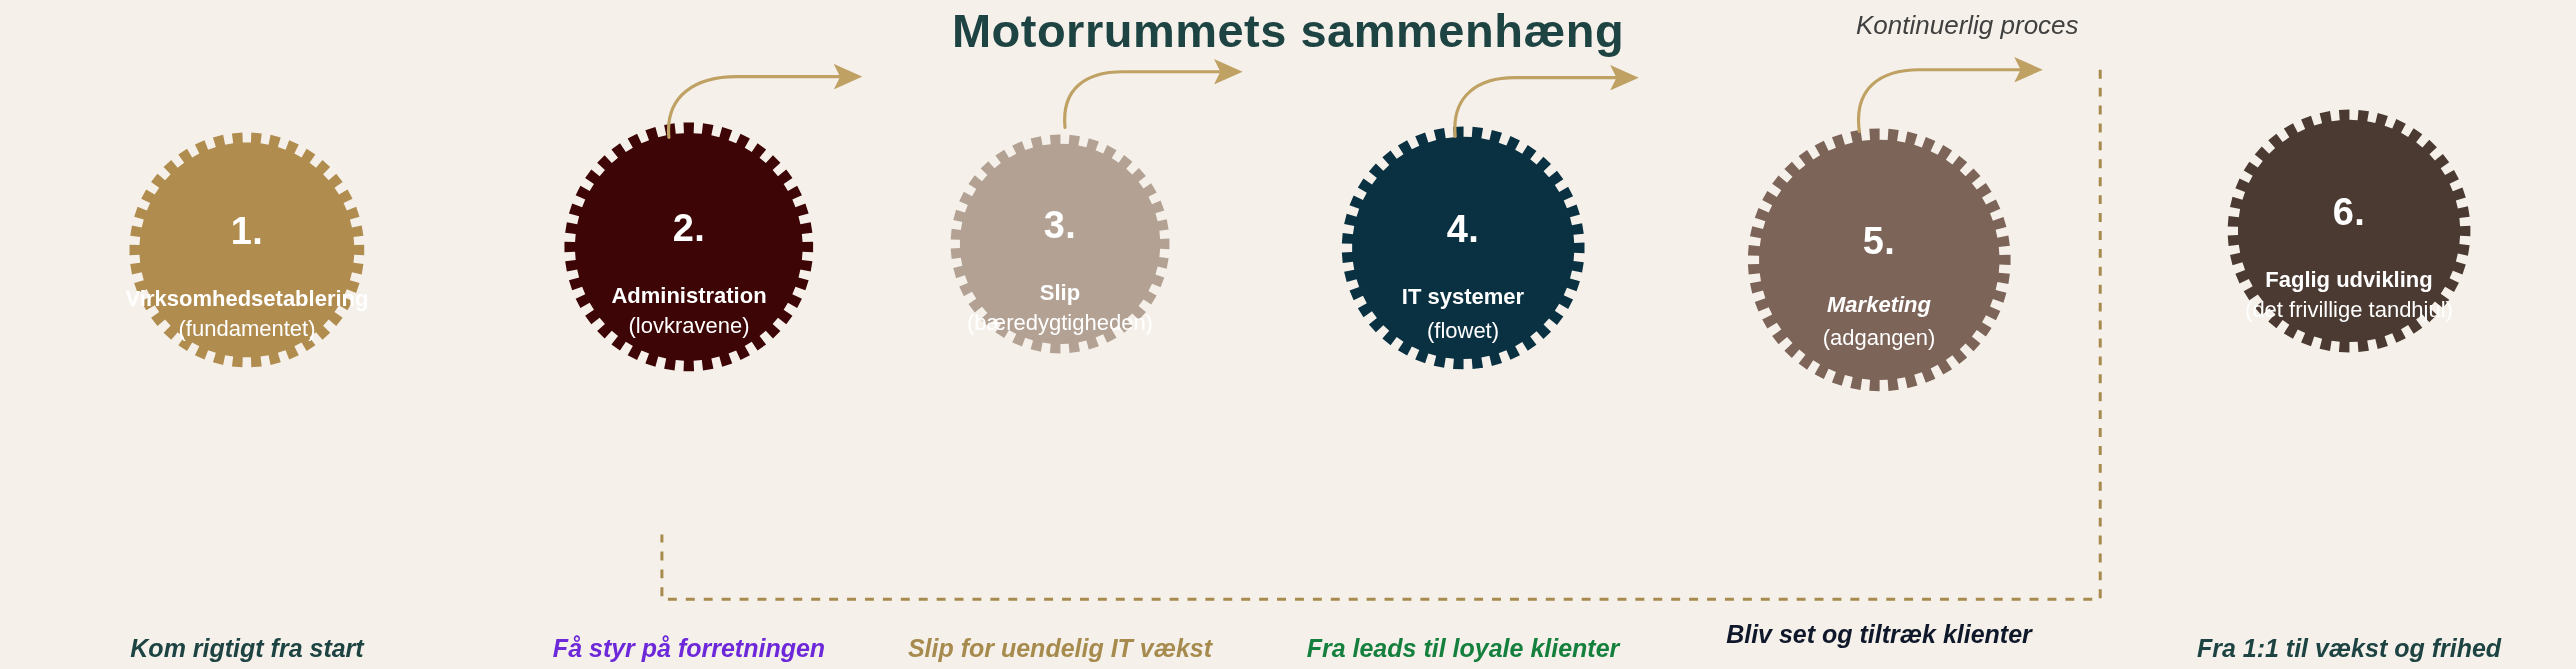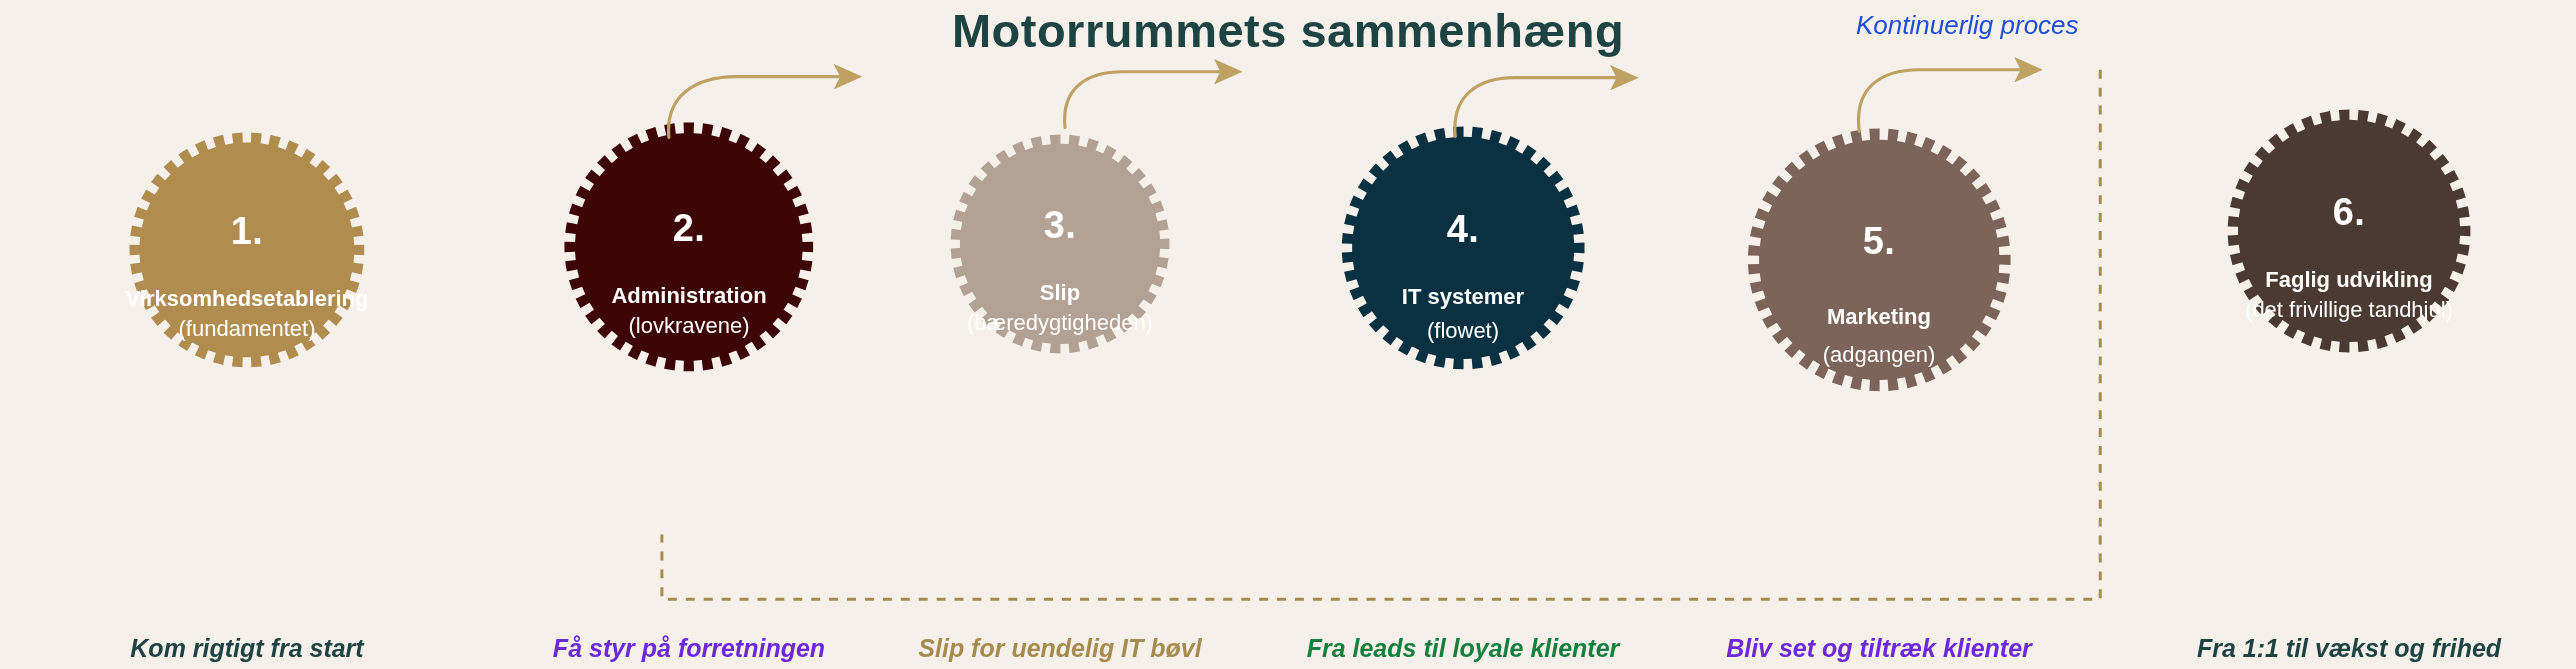--- a/index.html
+++ b/index.html
@@ -67,21 +67,21 @@
     text-align: center;
     font-size: 22px;
     font-weight: normal;
     color: #fff;
     white-space: nowrap;
   }
   .proc-label {
     position: absolute;
     font-size: 26px;
     font-style: italic;
-    color: #1d4ed8;
+    color: #404040;
     white-space: nowrap;
   }
   .caption {
     position: absolute;
     font-size: 25px;
     font-weight: bold;
     font-style: italic;
     white-space: nowrap;
     text-align: center;
   }
@@ -132,30 +132,30 @@
       <div class="gear-num" style="left: 490px; top: 207px; width: 398px;">2.</div>
       <div class="gear-title" style="left: 440px; top: 283px; width: 498px;">Administration</div>
       <div class="gear-sub" style="left: 440px; top: 313px; width: 498px;">(lovkravene)</div>
       <div class="gear-num" style="left: 861px; top: 204px; width: 398px;">3.</div>
       <div class="gear-title" style="left: 811px; top: 280px; width: 498px;">Slip</div>
       <div class="gear-sub" style="left: 811px; top: 310px; width: 498px;">(bæredygtigheden)</div>
       <div class="gear-num" style="left: 1264px; top: 208px; width: 398px;">4.</div>
       <div class="gear-title" style="left: 1214px; top: 284px; width: 498px;">IT systemer</div>
       <div class="gear-sub" style="left: 1214px; top: 318px; width: 498px;">(flowet)</div>
       <div class="gear-num" style="left: 1680px; top: 220px; width: 398px;">5.</div>
-      <div class="gear-title" style="left: 1630px; top: 304px; width: 498px;">Marketing</div>
-      <div class="gear-sub" style="left: 1630px; top: 325px; width: 498px; margin-top: 17px;">(adgangen)</div>
+      <div class="gear-title" style="left: 1630px; top: 292px; width: 498px; font-style: italic;">Marketing</div>
+      <div class="gear-sub" style="left: 1630px; top: 325px; width: 498px;">(adgangen)</div>
       <div class="gear-num" style="left: 2150px; top: 191px; width: 398px;">6.</div>
       <div class="gear-title" style="left: 2100px; top: 267px; width: 498px;">Faglig udvikling</div>
       <div class="gear-sub" style="left: 2100px; top: 297px; width: 498px;">(det frivillige tandhjul)</div>
     </div>
 
   <div id="captions-group">
       <div class="caption" style="left: -12px; top: 634px; width: 518px; color: rgb(30, 67, 67);">Kom rigtigt fra start</div>
       <div class="caption" style="left: 430px; top: 634px; width: 518px; color: #6d28d9;">Få styr på forretningen</div>
-      <div class="caption" style="left: 801px; top: 634px; width: 518px; color: rgb(167, 139, 78);">Slip for uendelig IT bøvl</div>
+      <div class="caption" style="left: 801px; top: 634px; width: 518px; color: rgb(167, 139, 78);">Slip for uendelig IT vækst</div>
       <div class="caption" style="left: 1204px; top: 634px; width: 518px; color: #15803d;">Fra leads til loyale klienter</div>
-      <div class="caption" style="left: 1620px; top: 634px; width: 518px; color: #6d28d9; text-align: center;">Bliv set og tiltræk klienter</div>
+      <div class="caption" style="left: 1620px; top: 620px; width: 518px; color: #0f172a; text-align: center;">Bliv set og tiltræk klienter</div>
       <div class="caption" style="left: 2090px; top: 634px; width: 518px; color: rgb(30, 67, 67);">Fra 1:1 til vækst og frihed</div>
     </div>
 
 </div>
 
 
 </body></html>

